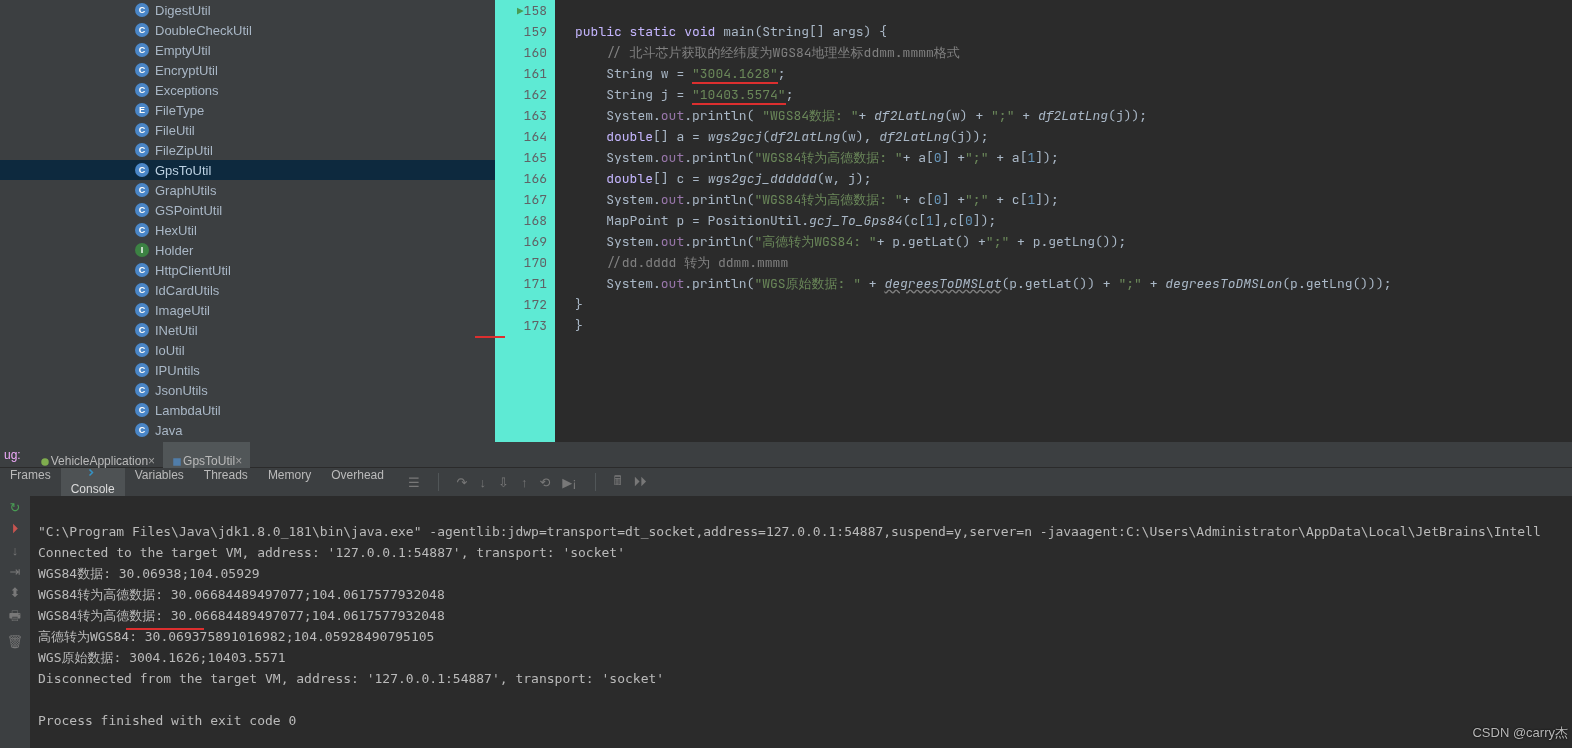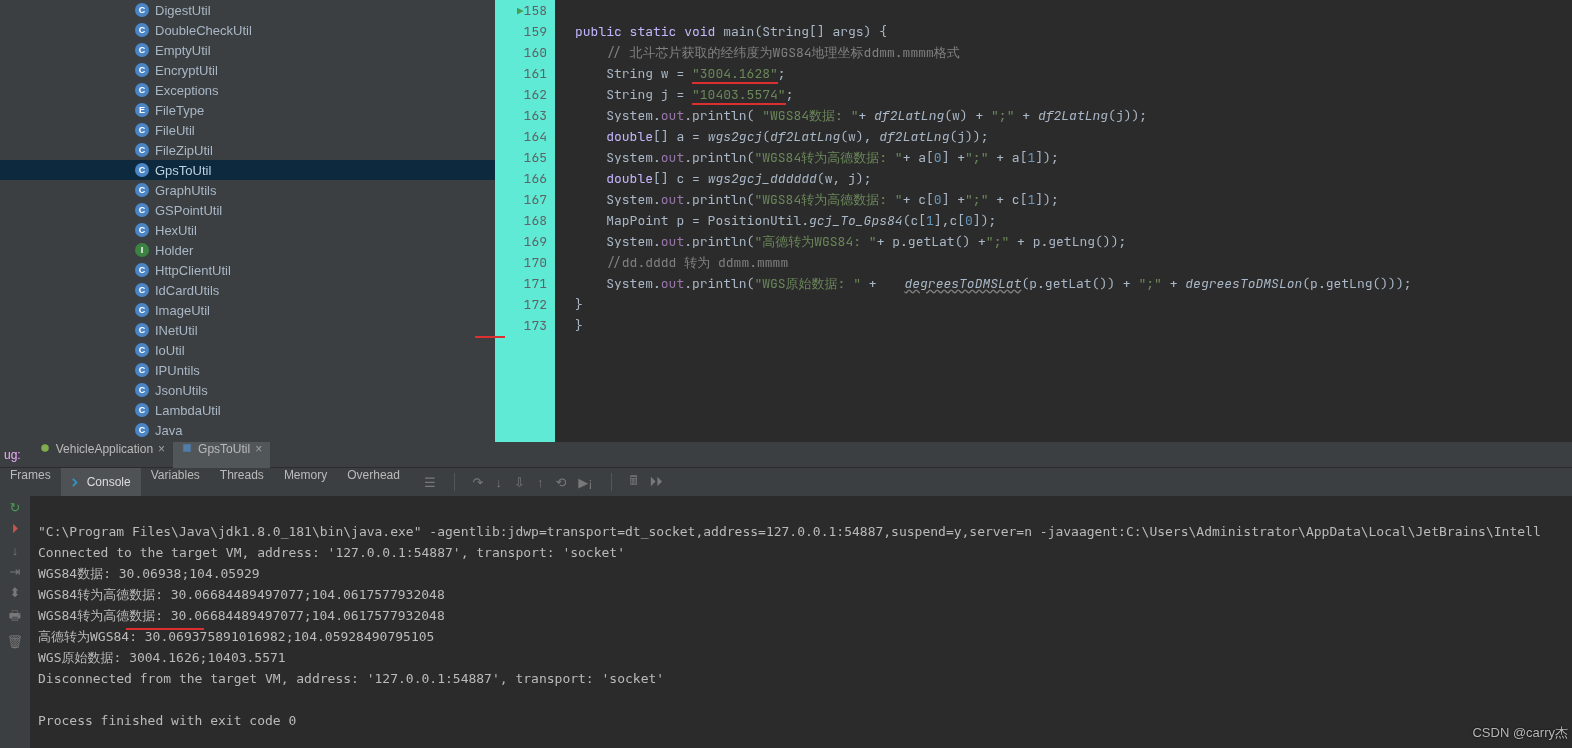--- a/index.html
+++ b/index.html
@@ -70,21 +70,21 @@
   white-space: pre;
   color: #a9b7c6;
   position: relative;
 }
 .kw { color:#c4b5fd; }
 .str { color:#6a8759; }
 .fld { color:#9876aa; }
 .num { color:#6897bb; }
 .cm { color:#808080; }
 .idu { color:#a9b7c6; font-style:italic; }
-.underline-wavy { text-decoration: underline wavy #808080; margin-left: 20px; }
+.underline-wavy { text-decoration: underline wavy #808080; }
 .red-under {
   border-bottom: 2px solid #dc2f2f;
 }
 .run-arrow {
   position:absolute;
   left:-38px;
   top:1px;
   color:#499c54;
   font-size:11px;
 }
@@ -102,24 +102,23 @@
   align-items:center;
   font-size:12px;
   border-bottom:1px solid #2b2b2b;
 }
 .dbg-label {
   color:#f0abfc;
   padding: 0 10px 0 4px;
 }
 .run-tab {
   display:flex;
-  align-items:flex-start;
+  align-items:flex-end;
   padding: 0 8px;
   height:26px;
-  gap:5px;
   color:#bababa;
 }
 .run-tab.active {
   background:#515658;
 }
 .run-tab .bug {
   width: 12px; height: 12px;
   display:inline-block;
 }
 .close-x { font-size:12px; color:#a0a0a0; cursor:pointer; }
@@ -135,20 +134,21 @@
   cursor:pointer;
   color:#bababa;
 }
 .act.active {
   background:#4e5254;
   color:#dcdcdc;
   display:flex;
   align-items:center;
   height:28px;
   gap:5px;
+  flex-direction:column;
 }
 .act-ico {
   display:inline-block;
   width:11px;height:11px;
 }
 .ctrl-icons {
   display:flex;
   gap:12px;
   padding-left:14px;
   align-items:center;

